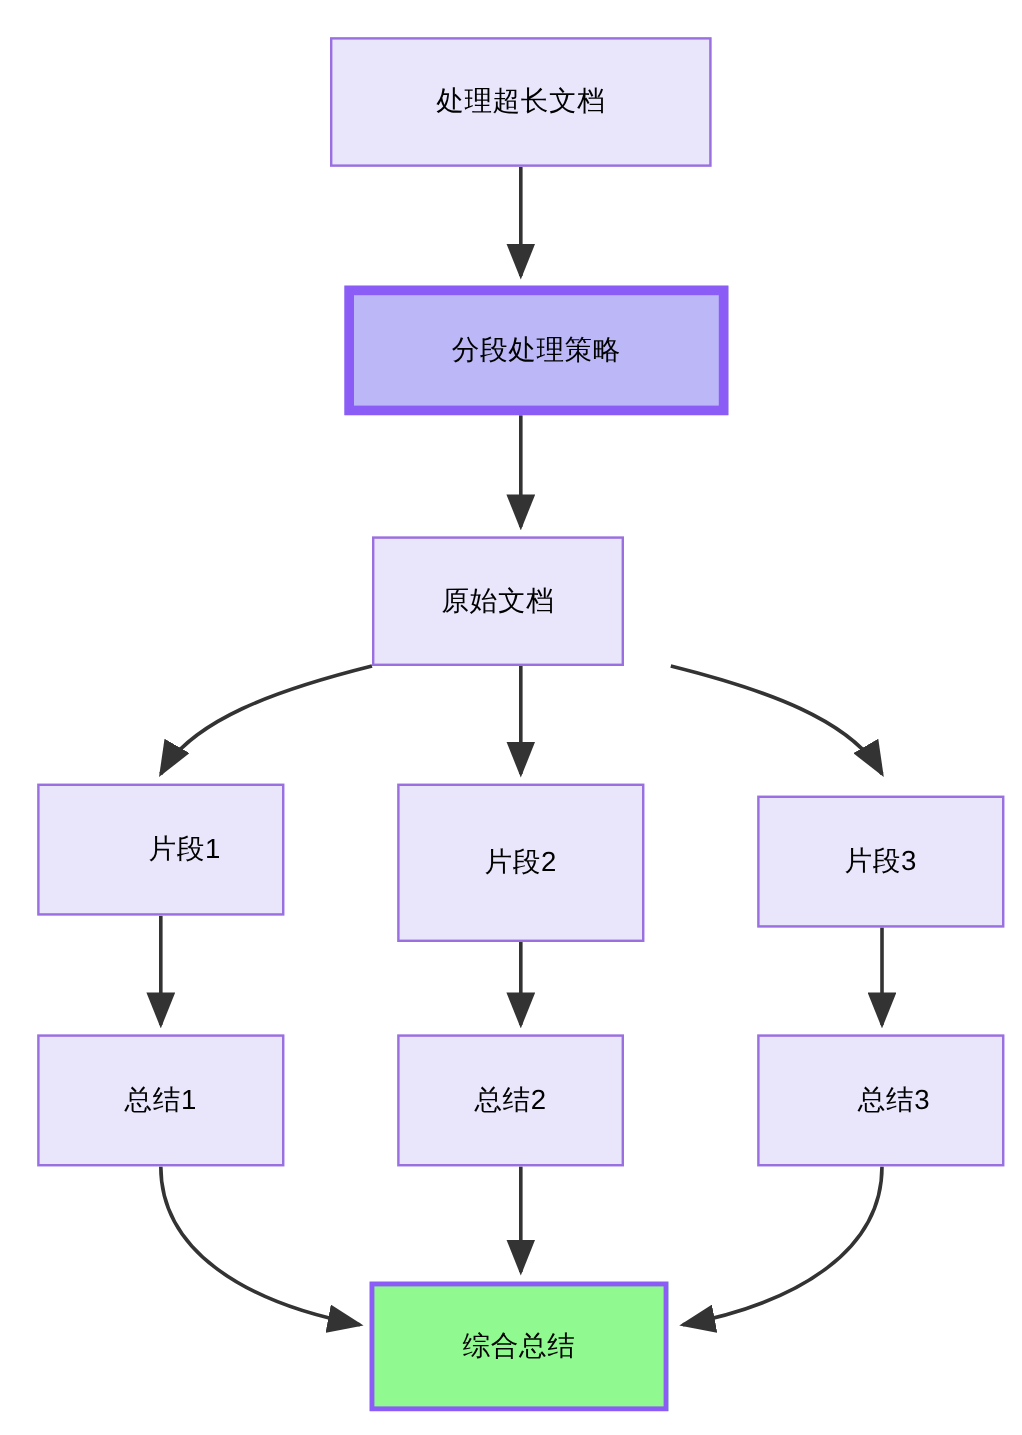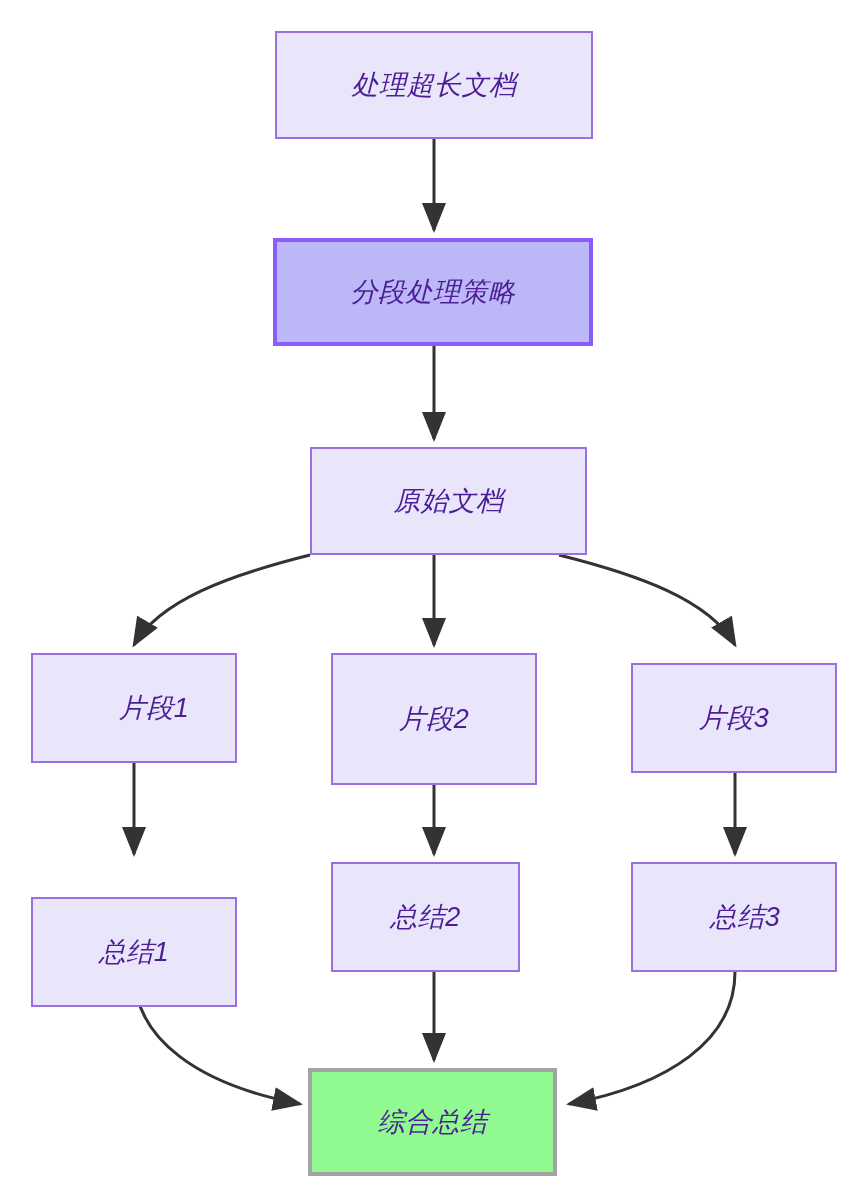--- a/index.html
+++ b/index.html
@@ -27,41 +27,41 @@
   .node {
     position: absolute;
     box-sizing: border-box;
     display: flex;
     align-items: center;
     justify-content: center;
     text-align: center;
     z-index: 2;
   }
   .node-label {
-    font-size: 27px;
+    font-size: 23px;
     line-height: 1.2;
-    color: #4c1d95;
+    color: #000000;
     letter-spacing: 0.5px;
     white-space: nowrap;
-    font-style: italic;
   }
   
   .node.lavender {
     background: #e9e6fb;
     border: 2px solid #9a6fe0;
   }
   
   .node.periwinkle {
     background: #bcb8f8;
-    border: 4px solid #8b5cf6;
+    border: 8px solid #8b5cf6;
+    margin-left: 14px;
   }
   
   .node.green {
     background: #90fa90;
-    border: 4px solid #a3a3a3;
+    border: 4px solid #8b5cf6;
   }
 </style>
 </head>
 <body>
 
 <div id="canvas">
 
   <svg id="edge-layer" viewBox="0 0 852 1196" xmlns="http://www.w3.org/2000/svg">
     <defs>
       <marker id="arrowhead" markerWidth="10" markerHeight="8" refX="9" refY="4" orient="auto" markerUnits="strokeWidth">
@@ -93,37 +93,37 @@
   </svg>
 
   <div class="node lavender" style="left:275px; top:31px; width:318px; height:108px;">
     <span class="node-label">处理超长文档</span>
   </div>
 
   <div class="node periwinkle" style="left:273px; top:238px; width:320px; height:108px;">
     <span class="node-label">分段处理策略</span>
   </div>
 
-  <div class="node lavender" style="left:310px; top:447px; width:277px; height:108px;text-align:right;">
+  <div class="node lavender" style="left:310px; top:447px; width:210px; height:108px;text-align:right;">
     <span class="node-label">原始文档</span>
   </div>
 
   <div class="node lavender" style="left:31px; top:653px; width:206px; height:110px;padding-left:40px;">
     <span class="node-label">片段1</span>
   </div>
 
   <div class="node lavender" style="left:331px; top:653px; width:206px; height:132px;">
     <span class="node-label">片段2</span>
   </div>
 
   <div class="node lavender" style="left:631px; top:653px; width:206px; height:110px;margin-top:10px;">
     <span class="node-label">片段3</span>
   </div>
 
-  <div class="node lavender" style="left:31px; top:862px; width:206px; height:110px;margin-top:35px;">
+  <div class="node lavender" style="left:31px; top:862px; width:206px; height:110px;">
     <span class="node-label">总结1</span>
   </div>
 
   <div class="node lavender" style="left:331px; top:862px; width:189px; height:110px;">
     <span class="node-label">总结2</span>
   </div>
 
   <div class="node lavender" style="left:631px; top:862px; width:206px; height:110px;padding-left:22px;">
     <span class="node-label">总结3</span>
   </div>

